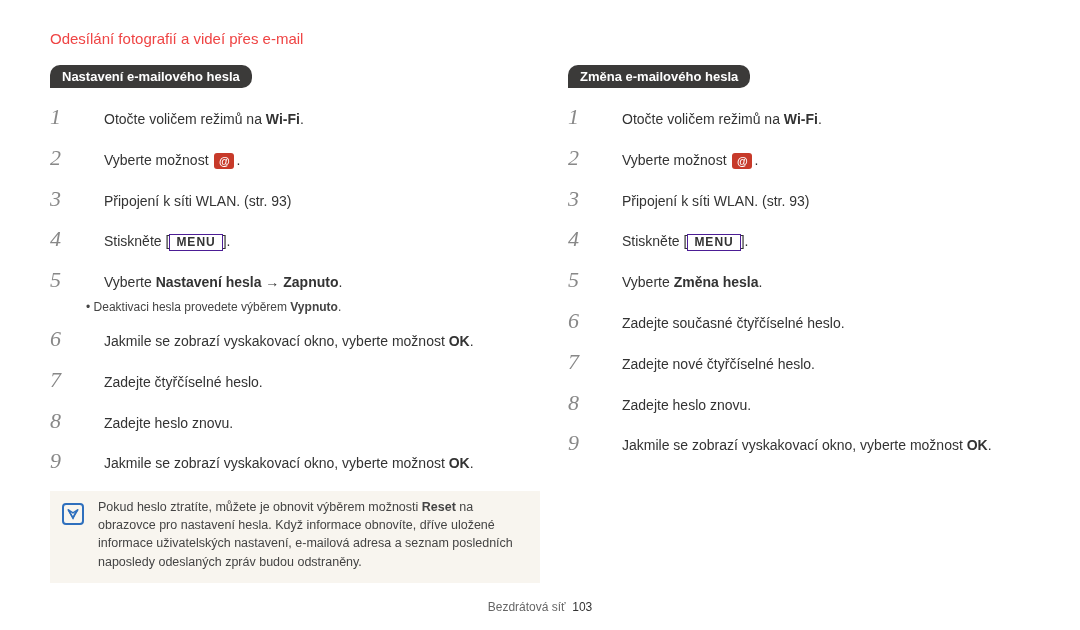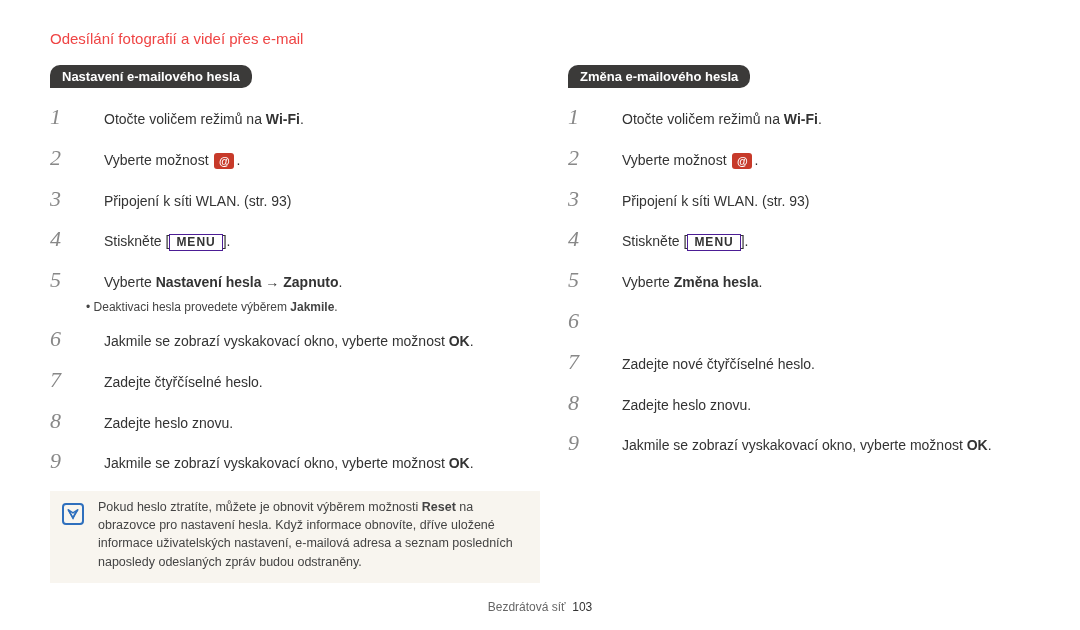--- a/index.html
+++ b/index.html
@@ -170,21 +170,21 @@
           <span>Stiskněte [</span><span class="menu-box">MENU</span><span>].</span>
         </span>
       </li>
       <li class="step">
         <span class="step-num">5</span>
         <span class="step-text">
           <span>Vyberte </span><span class="bold">Nastavení hesla → Zapnuto</span><span>.</span>
         </span>
       </li>
       <li class="sub-bullet">
-        <span>• Deaktivaci hesla provedete výběrem </span><span class="bold">Jakmile</span><span>.</span>
+        <span>• Deaktivaci hesla provedete výběrem </span><span class="bold">Vypnuto</span><span>.</span>
       </li>
       <li class="step">
         <span class="step-num">6</span>
         <span class="step-text">
           <span>Jakmile se zobrazí vyskakovací okno, vyberte možnost </span><span class="bold">OK</span><span>.</span>
         </span>
       </li>
       <li class="step">
         <span class="step-num">7</span>
         <span class="step-text">Zadejte čtyřčíselné heslo.</span>
@@ -238,20 +238,21 @@
         </span>
       </li>
       <li class="step">
         <span class="step-num">5</span>
         <span class="step-text">
           <span>Vyberte </span><span class="bold">Změna hesla</span><span>.</span>
         </span>
       </li>
       <li class="step">
         <span class="step-num">6</span>
+        <span class="step-text">Zadejte současné čtyřčíselné heslo.</span>
       </li>
       <li class="step">
         <span class="step-num">7</span>
         <span class="step-text">Zadejte nové čtyřčíselné heslo.</span>
       </li>
       <li class="step">
         <span class="step-num">8</span>
         <span class="step-text">Zadejte heslo znovu.</span>
       </li>
       <li class="step">

